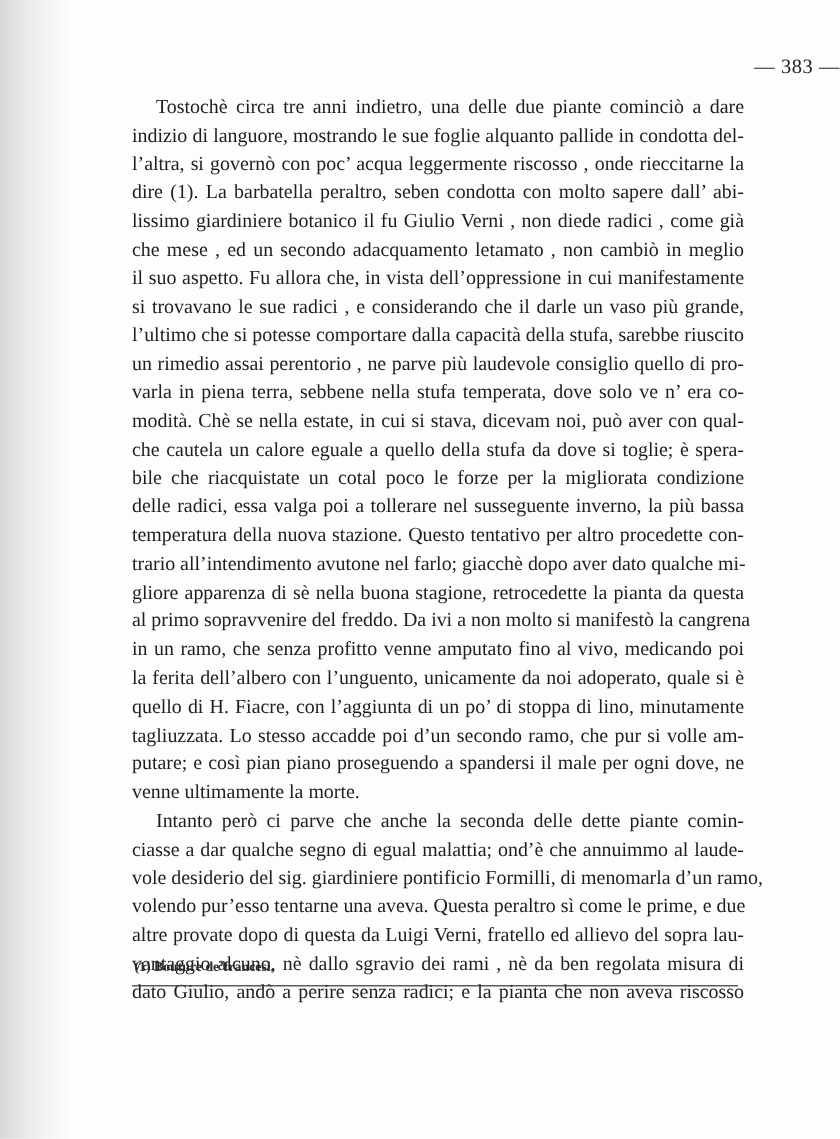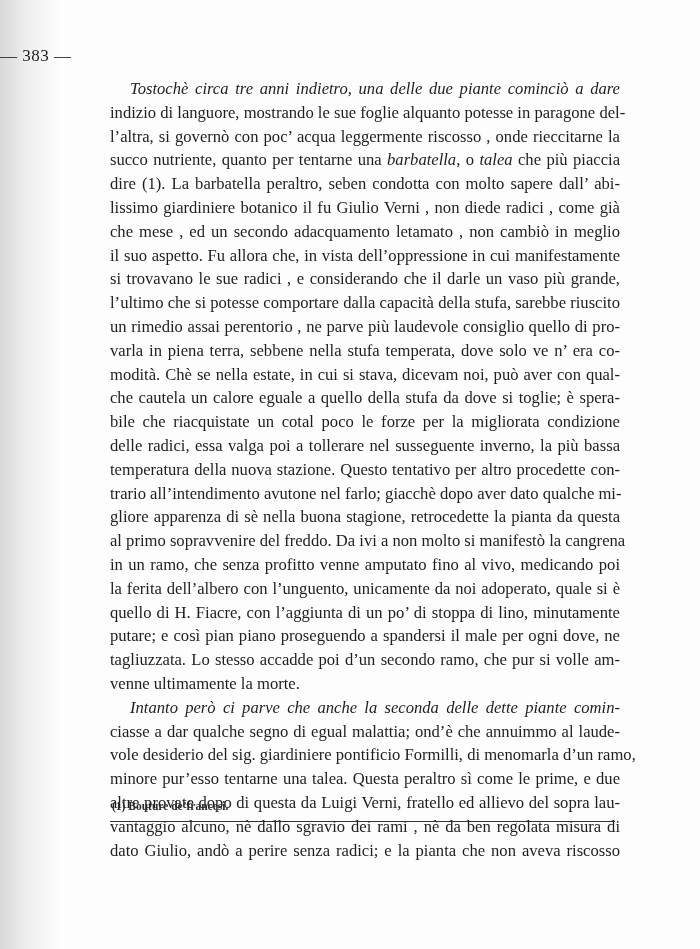--- a/index.html
+++ b/index.html
@@ -8,82 +8,81 @@
       background:#fdfdfd;
       position:relative;
       font-family:"Liberation Serif","DejaVu Serif",serif;
       color:#1e1e1e;
     }
     .gutter {
       position:absolute; left:0; top:0; width:60px; height:949px;
       background:linear-gradient(to right,#d8d8d8 0%,#ececec 40%,#fdfdfd 100%);
     }
     .page-number {
-      position:absolute; top:46px; left:0; width:700px; text-align:left;
+      position:absolute; top:46px; left:0; width:700px; text-align:right;
       font-size:17px; letter-spacing:0.5px;
     }
     .body-text {
       position:absolute; left:110px; top:77px; width:510px;
     }
     .line {
       display:block; height:23.8px; line-height:23.8px;
       font-size:16.6px;
       text-align:justify; text-align-last:justify;
       white-space:nowrap;
     }
     .line.last { text-align-last:left; }
-    .line.indent { padding-left:20px;font-style:italic; }
+    .line.indent { padding-left:20px; }
     .line i { font-style:italic; }
     .rule {
       position:absolute; left:110px; top:821px; width:505px; height:0;
       border-top:1.3px solid #333;
     }
     .footnote {
       position:absolute; left:112px; top:800px;
       font-size:11.5px; font-weight:bold; color:#2a2a2a;
     }
   </style>
 </head>
 <body>
 
 <div class="gutter"></div>
 
 <div class="page-number">— 383 —</div>
 
 <div class="body-text" id="body-text">
     <span class="line indent">Tostochè circa tre anni indietro, una delle due piante cominciò a dare</span>
-    <span class="line">indizio di languore, mostrando le sue foglie alquanto potesse in paragone del-</span>
+    <span class="line">indizio di languore, mostrando le sue foglie alquanto pallide in condotta del-</span>
     <span class="line">l’altra, si governò con poc’ acqua leggermente riscosso , onde rieccitarne la</span>
-    <span class="line">succo nutriente, quanto per tentarne una <i>barbatella</i>, o <i>talea</i> che più piaccia</span>
     <span class="line">dire (1). La barbatella peraltro, seben condotta con molto sapere dall’ abi-</span>
     <span class="line">lissimo giardiniere botanico il fu Giulio Verni , non diede radici , come già</span>
     <span class="line">che mese , ed un secondo adacquamento letamato , non cambiò in meglio</span>
     <span class="line">il suo aspetto. Fu allora che, in vista dell’oppressione in cui manifestamente</span>
     <span class="line">si trovavano le sue radici , e considerando che il darle un vaso più grande,</span>
     <span class="line">l’ultimo che si potesse comportare dalla capacità della stufa, sarebbe riuscito</span>
     <span class="line">un rimedio assai perentorio , ne parve più laudevole consiglio quello di pro-</span>
     <span class="line">varla in piena terra, sebbene nella stufa temperata, dove solo ve n’ era co-</span>
     <span class="line">modità. Chè se nella estate, in cui si stava, dicevam noi, può aver con qual-</span>
     <span class="line">che cautela un calore eguale a quello della stufa da dove si toglie; è spera-</span>
     <span class="line">bile che riacquistate un cotal poco le forze per la migliorata condizione</span>
     <span class="line">delle radici, essa valga poi a tollerare nel susseguente inverno, la più bassa</span>
     <span class="line">temperatura della nuova stazione. Questo tentativo per altro procedette con-</span>
     <span class="line">trario all’intendimento avutone nel farlo; giacchè dopo aver dato qualche mi-</span>
     <span class="line">gliore apparenza di sè nella buona stagione, retrocedette la pianta da questa</span>
     <span class="line">al primo sopravvenire del freddo. Da ivi a non molto si manifestò la cangrena</span>
     <span class="line">in un ramo, che senza profitto venne amputato fino al vivo, medicando poi</span>
     <span class="line">la ferita dell’albero con l’unguento, unicamente da noi adoperato, quale si è</span>
     <span class="line">quello di H. Fiacre, con l’aggiunta di un po’ di stoppa di lino, minutamente</span>
+    <span class="line">tagliuzzata. Lo stesso accadde poi d’un secondo ramo, che pur si volle am-</span>
     <span class="line">putare; e così pian piano proseguendo a spandersi il male per ogni dove, ne</span>
-    <span class="line">tagliuzzata. Lo stesso accadde poi d’un secondo ramo, che pur si volle am-</span>
     <span class="line last">venne ultimamente la morte.</span>
     <span class="line indent">Intanto però ci parve che anche la seconda delle dette piante comin-</span>
     <span class="line">ciasse a dar qualche segno di egual malattia; ond’è che annuimmo al laude-</span>
     <span class="line">vole desiderio del sig. giardiniere pontificio Formilli, di menomarla d’un ramo,</span>
-    <span class="line">minore pur’esso tentarne una talea. Questa peraltro sì come le prime, e due</span>
+    <span class="line">volendo pur’esso tentarne una aveva. Questa peraltro sì come le prime, e due</span>
     <span class="line">altre provate dopo di questa da Luigi Verni, fratello ed allievo del sopra lau-</span>
     <span class="line">vantaggio alcuno, nè dallo sgravio dei rami , nè da ben regolata misura di</span>
     <span class="line">dato Giulio, andò a perire senza radici; e la pianta che non aveva riscosso</span>
   </div>
 
 <div class="rule"></div>
 
 <div class="footnote">(1) Bouture de’francesi.</div>
 
 </body></html>

